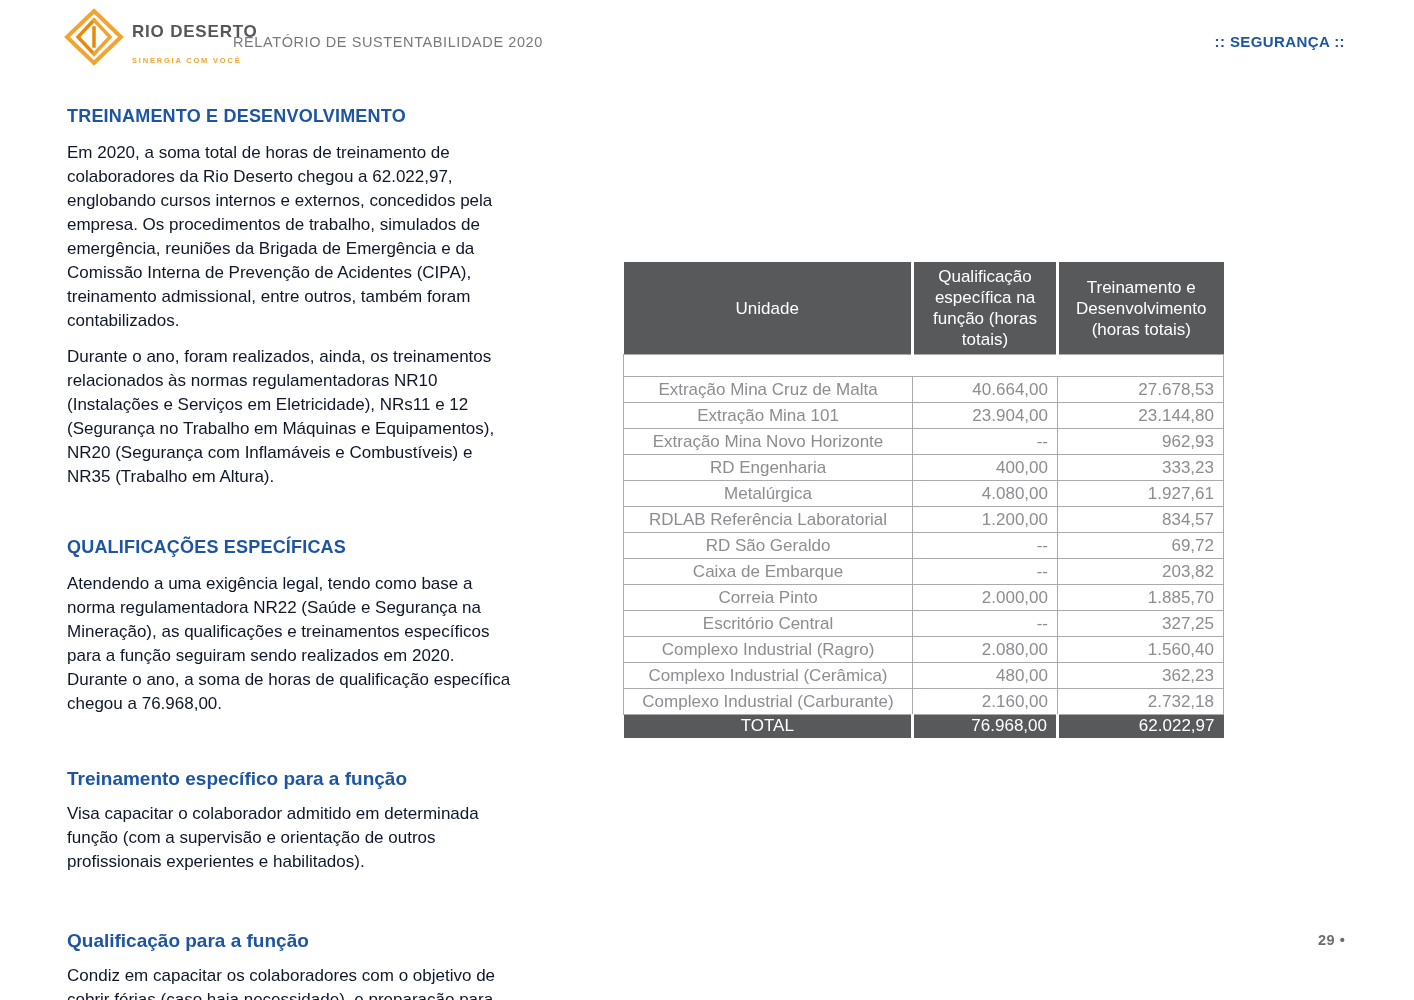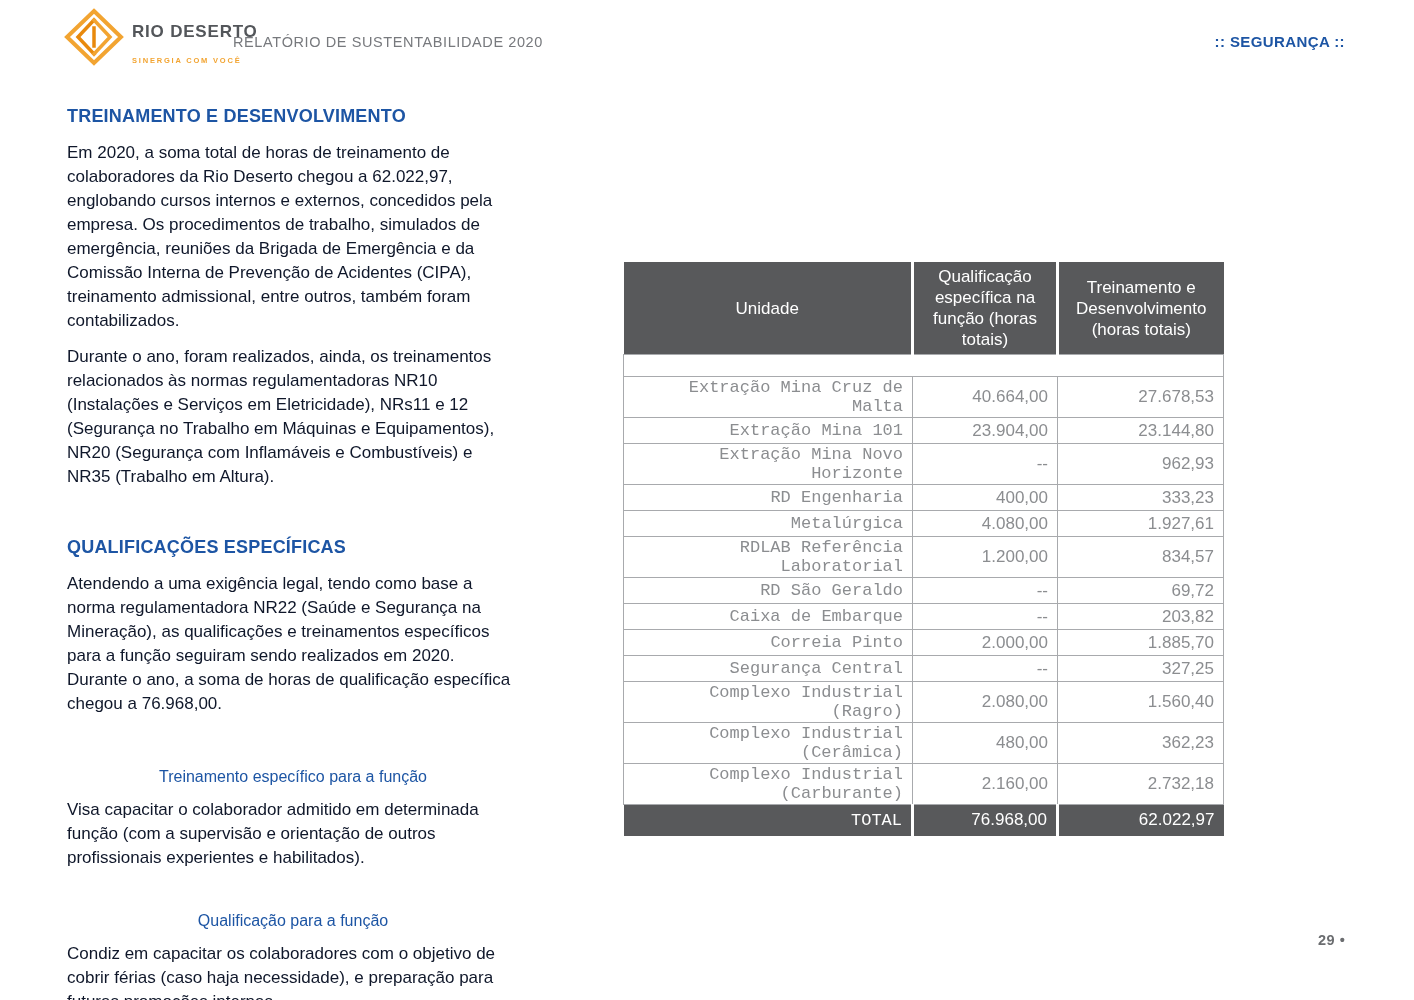--- a/index.html
+++ b/index.html
@@ -15,45 +15,45 @@
   .hdr-logo { position: absolute; left: 64px; top: 8px; width: 60px; height: 58px; }
   .hdr-brand { position: absolute; left: 132px; top: 22px; }
   .brand-name { font-size: 17px; font-weight: 700; color: #53565a; letter-spacing: .8px; }
   .brand-tagline { font-size: 7.5px; font-weight: 700; color: #f2a431; letter-spacing: 1.8px; margin-top: 14px; }
   .report-title { position: absolute; left: 233px; top: 34px; font-size: 14.5px; color: #77797d; letter-spacing: .6px; }
   .section-tag { position: absolute; right: 69px; top: 33px; font-size: 15px; font-weight: 700; color: #1d55a4; letter-spacing: .4px; }
 
   
   .left-col { position: absolute; left: 67px; top: 106px; width: 452px; }
   .h-main { font-size: 18px; font-weight: 700; color: #1d55a4; letter-spacing: .2px; margin-bottom: 14px; }
-  .h-sub  { font-size: 16px; font-weight: 400; color: #1d55a4; margin-bottom: 12px; text-align: center; }
+  .h-sub  { font-size: 19px; font-weight: 700; color: #1d55a4; margin-bottom: 12px; }
   .para   { font-size: 17px; line-height: 24px; color: #0f172a; margin-bottom: 12px; }
   .gap-s2 { margin-top: 48px; }
   .gap-s3 { margin-top: 52px; }
-  .gap-s4 { margin-top: 42px; }
+  .gap-s4 { margin-top: 56px; }
 
   
   .table-wrap { position: absolute; left: 623px; top: 262px; width: 600px; }
   table.rd { width: 600px; border-collapse: collapse; table-layout: fixed; }
   col.c1 { width: 289px; } col.c2 { width: 145px; } col.c3 { width: 166px; }
   .rd th {
     background: #58595b; color: #ffffff; font-weight: 400;
     font-size: 17px; line-height: 21px; text-align: center; vertical-align: middle;
     height: 90px; padding: 4px 8px;
   }
   .rd th + th { border-left: 3px solid #ffffff; }
   .rd tr.spacer td { height: 22px; background: #fff; border: 1px solid #a8aaad; }
   .rd td {
     height: 26px; font-size: 17px; color: #8b8d90; background: #fff;
     border: 1px solid #a8aaad; padding: 1px 9px; vertical-align: middle;
   }
-  .rd td.unit { text-align: right; font-family: Liberation Mono, monospace; }
+  .rd td.unit { text-align: center; }
   .rd td.num  { text-align: right; }
   .rd tr.total td {
-    background: #58595b; color: #ffffff; border: none; height: 31px; font-size: 17px;
+    background: #58595b; color: #ffffff; border: none; height: 23px; font-size: 17px;
   }
   .rd tr.total td + td { border-left: 3px solid #ffffff; }
 
   
   .page-num { position: absolute; left: 1318px; top: 932px; font-size: 14.5px; color: #6b6d70; letter-spacing: .5px; font-weight: bold; }
 </style>
 </head>
 <body>
 
 <div class="hdr-logo">
@@ -145,21 +145,21 @@
         <td class="unit">Caixa de Embarque</td>
         <td class="num">--</td>
         <td class="num">203,82</td>
       </tr>
       <tr>
         <td class="unit">Correia Pinto</td>
         <td class="num">2.000,00</td>
         <td class="num">1.885,70</td>
       </tr>
       <tr>
-        <td class="unit">Segurança Central</td>
+        <td class="unit">Escritório Central</td>
         <td class="num">--</td>
         <td class="num">327,25</td>
       </tr>
       <tr>
         <td class="unit">Complexo Industrial (Ragro)</td>
         <td class="num">2.080,00</td>
         <td class="num">1.560,40</td>
       </tr>
       <tr>
         <td class="unit">Complexo Industrial (Cerâmica)</td>

